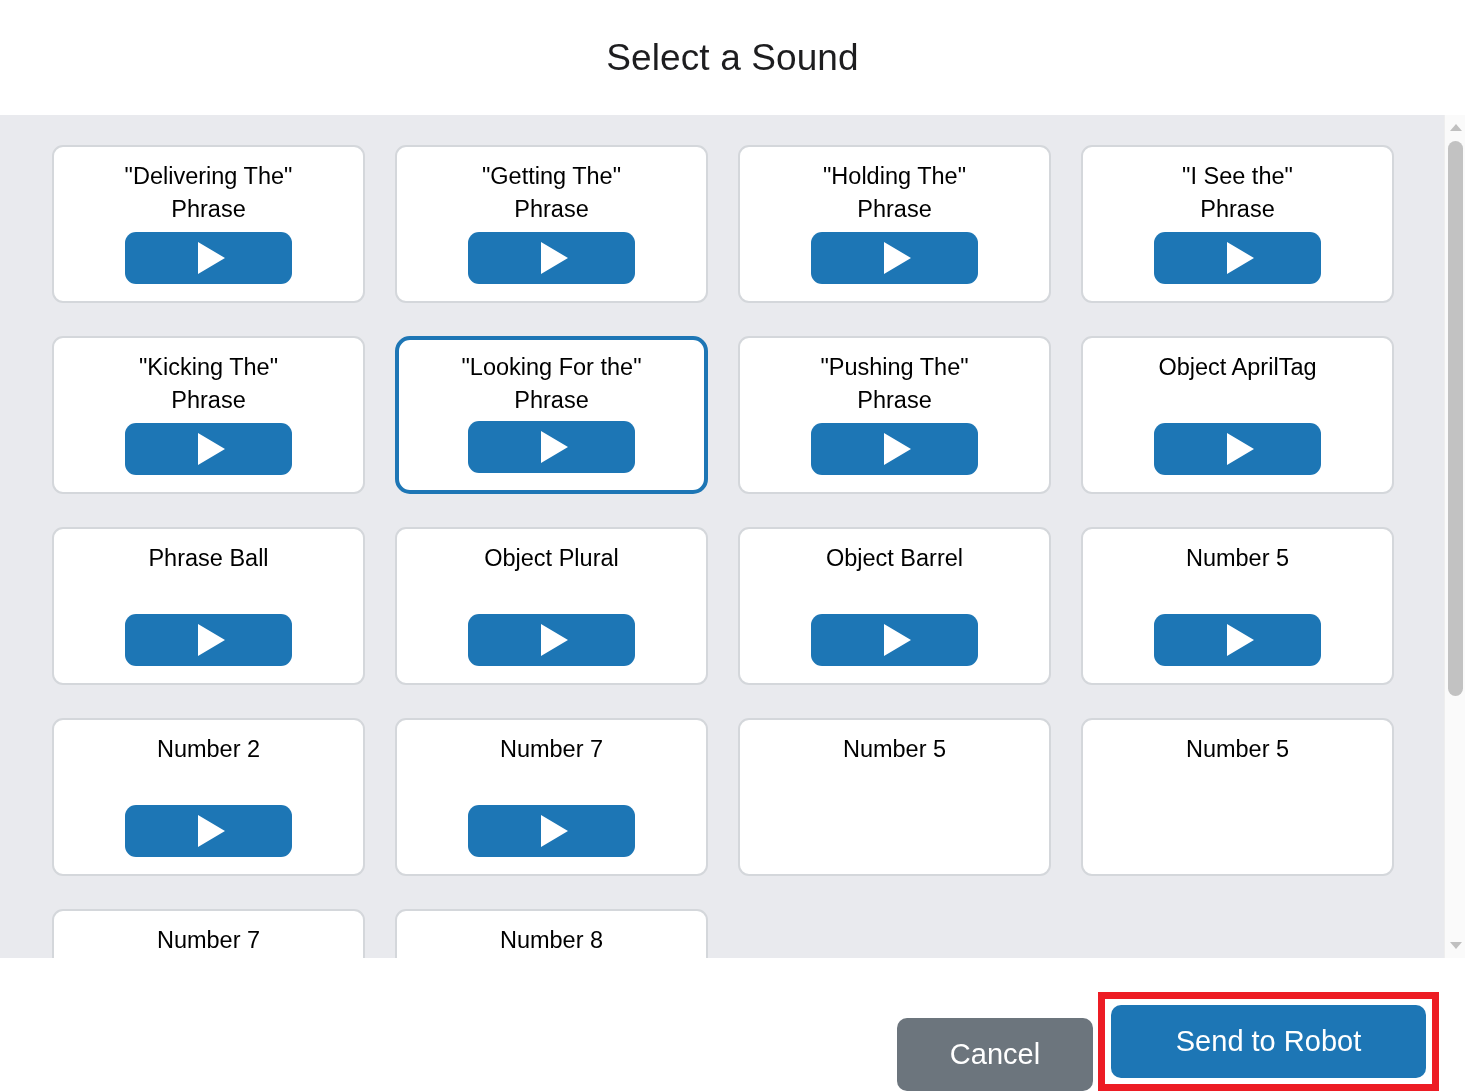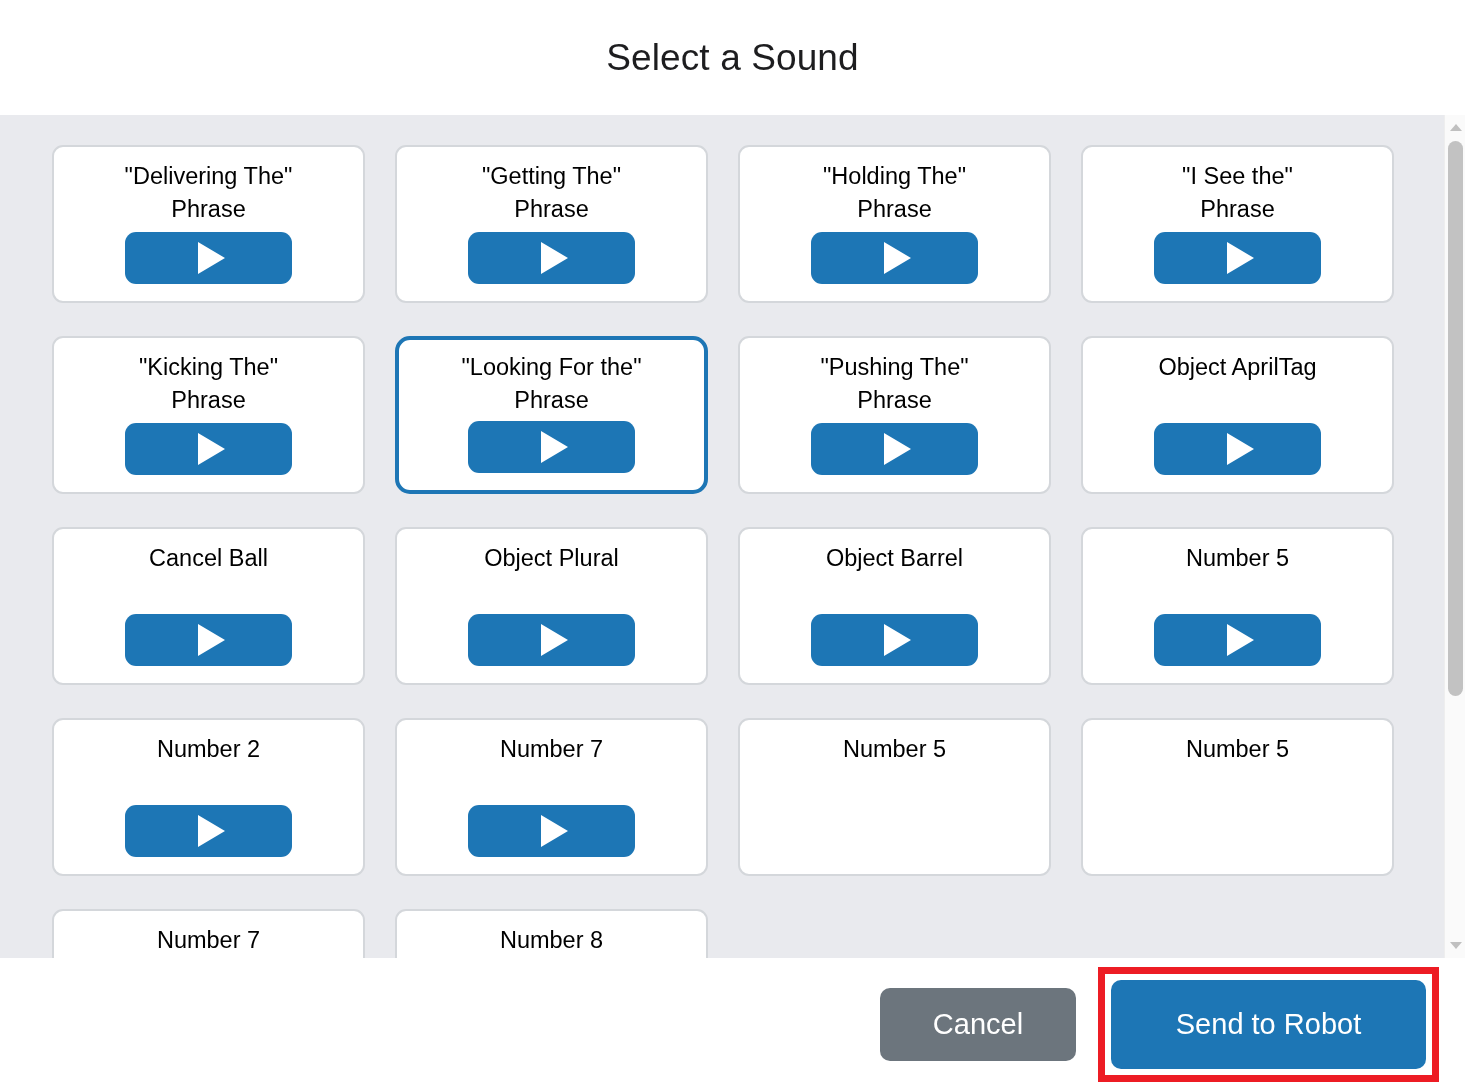--- a/index.html
+++ b/index.html
@@ -149,24 +149,24 @@
     background: #c2c2c2;
     border-radius: 8px;
     cursor: pointer;
   }
 
   
   .modal-footer {
     flex: 1 1 auto;
     background: #ffffff;
     display: flex;
-    align-items: center;
+    align-items: flex-end;
     justify-content: flex-end;
     padding-right: 26px;
-    gap: 22px;
+    gap: 5px;
     position: relative;
   }
   .btn {
     border: none;
     border-radius: 10px;
     font-size: 29px;
     font-weight: 400;
     color: #ffffff;
     cursor: pointer;
     font-family: "Liberation Sans", sans-serif;
@@ -180,21 +180,21 @@
     background: #6c757d;
   }
   .highlight-box {
     border: 7px solid #ed1c24;
     padding: 6px;
     background: #ffffff;
     display: inline-flex;
   }
   .btn-send {
     width: 315px;
-    height: 89px;
+    height: 73px;
     background: #1d76b5;
   }
 </style>
 </head>
 <body>
 
 <div class="modal">
 
   <div class="modal-header">
     <h1 class="modal-title">Select a Sound</h1>
@@ -252,21 +252,21 @@
               <span class="play-tri"></span>
             </button>
           </div>
           <div class="sound-card">
             <div class="card-label">Object AprilTag</div>
             <button class="play-btn">
               <span class="play-tri"></span>
             </button>
           </div>
           <div class="sound-card">
-            <div class="card-label">Cancel Ball</div>
+            <div class="card-label">Phrase Ball</div>
             <button class="play-btn">
               <span class="play-tri"></span>
             </button>
           </div>
           <div class="sound-card">
             <div class="card-label">Object Plural</div>
             <button class="play-btn">
               <span class="play-tri"></span>
             </button>
           </div>

